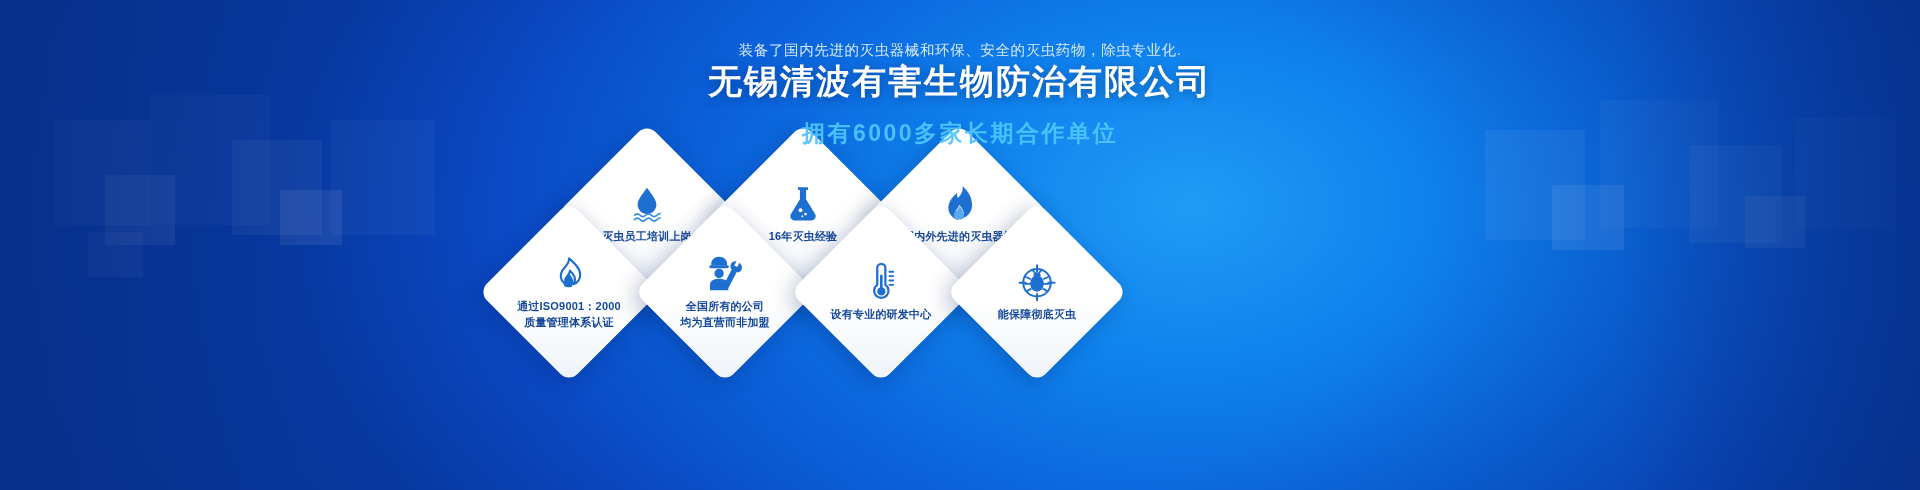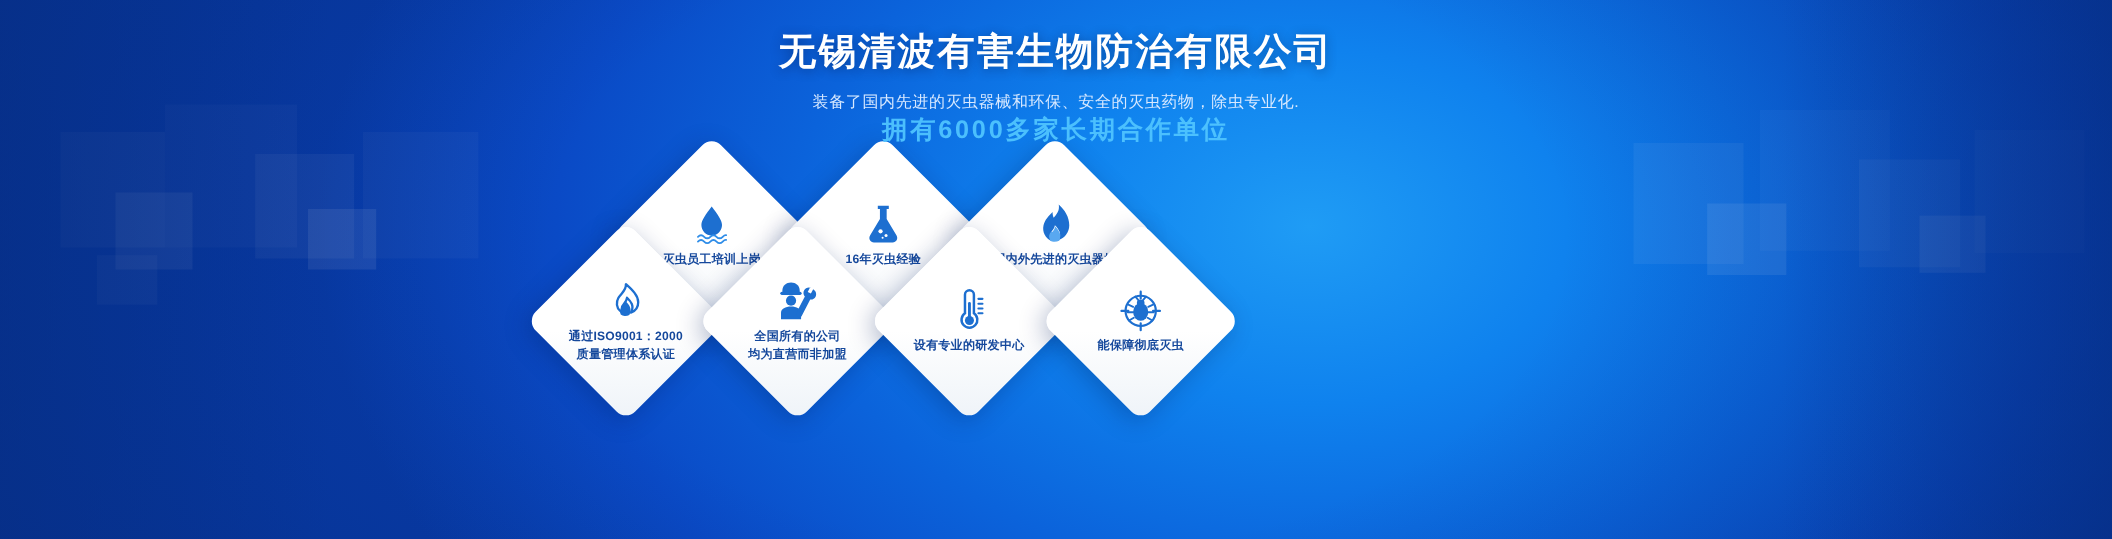--- a/index.html
+++ b/index.html
@@ -45,20 +45,21 @@
     text-shadow:0 2px 10px rgba(2,26,80,.45);
   }
   #sub-title {
     margin-top:14px;
     color:#d8e9ff;
     font-size:14.5px;
     letter-spacing:.6px;
     line-height:1.4;
   }
   #tag-line {
+    margin-top:16px;
     color:#4fc4ff;
     font-size:23px;
     font-weight:bold;
     letter-spacing:2.5px;
     line-height:1.3;
     opacity:.95;
   }
 
   
   #cards { position:absolute; inset:0; z-index:5; }
@@ -112,22 +113,22 @@
   <div class="deco c" style="left:1600px; top:100px; width:118px; height:128px;"></div>
   <div class="deco" style="left:1690px; top:145px; width:92px;  height:98px;"></div>
   <div class="deco b" style="left:1745px; top:196px; width:60px;  height:52px;"></div>
   <div class="deco c" style="left:1795px; top:118px; width:100px; height:112px;"></div>
 
   <div id="vignette"></div>
   <div class="edge-fade-l"></div>
   <div class="edge-fade-r"></div>
 
   <div id="headings">
+    <div id="sub-title">装备了国内先进的灭虫器械和环保、安全的灭虫药物，除虫专业化.</div>
     <div id="main-title">无锡清波有害生物防治有限公司</div>
-    <div id="sub-title">装备了国内先进的灭虫器械和环保、安全的灭虫药物，除虫专业化.</div>
     <div id="tag-line">拥有6000多家长期合作单位</div>
   </div>
 
   <div id="cards">
       <div class="card" style="left: 505px; top: 228px; z-index: 3;">
         <div class="card-inner">
           <span class="card-icon">
             <svg viewBox="0 0 64 64">
               <use href="#ic-flame-icon"></use>
             </svg>

